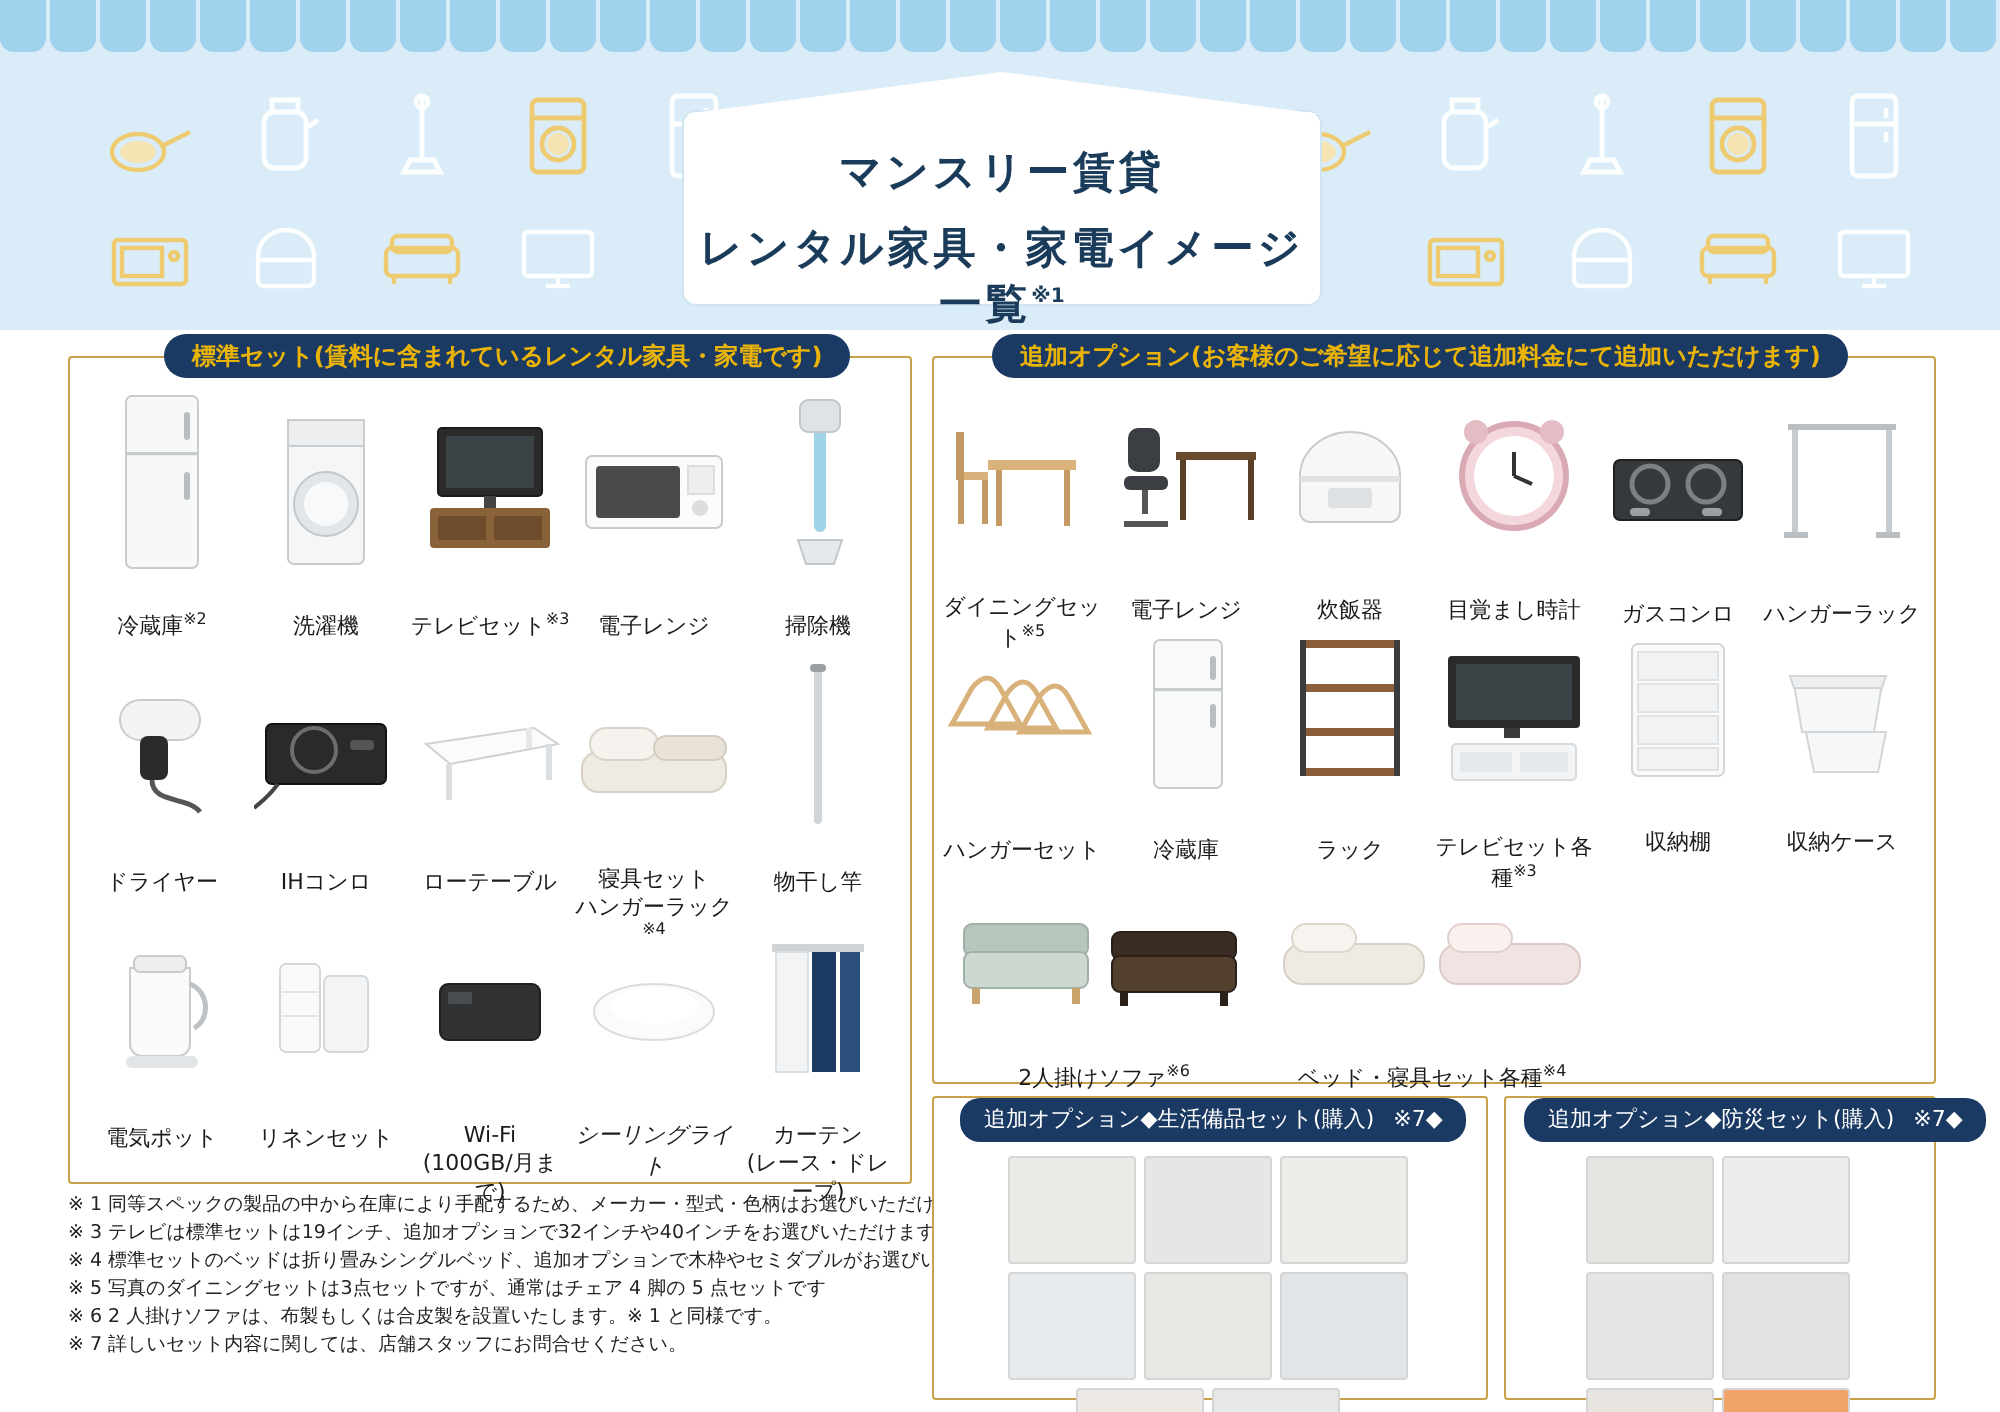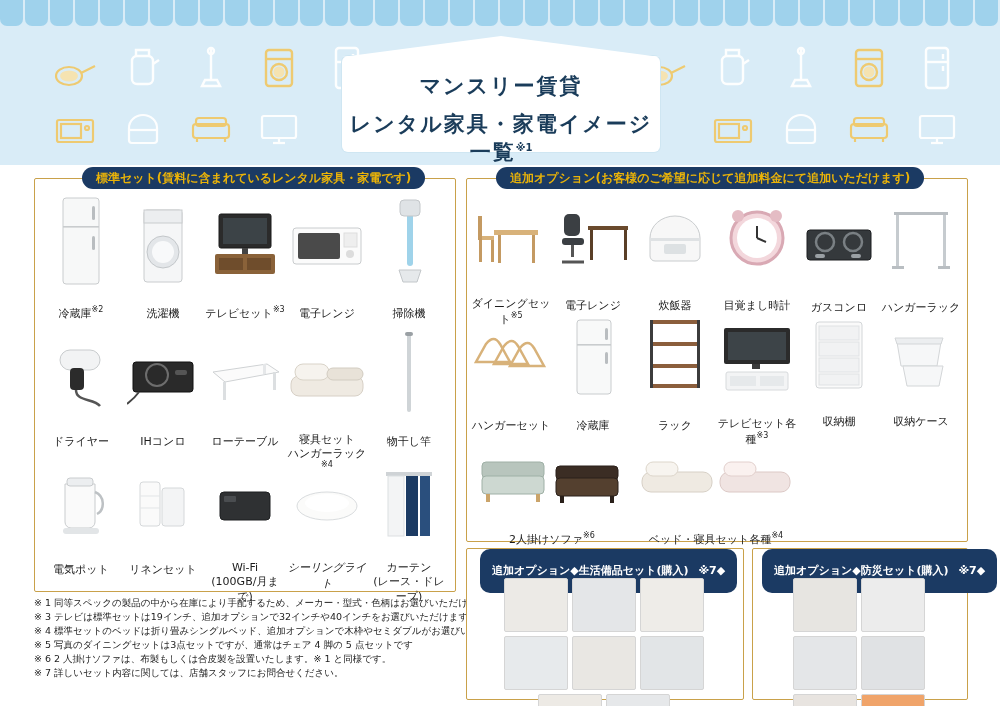--- a/index.html
+++ b/index.html
@@ -83,21 +83,21 @@
   
   .notes{
     position:absolute;left:34px;top:596px;width:430px;
     font-size:9.5px;line-height:1.48;color:#222;
   }
   .notes div{white-space:nowrap;}
 
   
   .small-panel-title{
     position:absolute;height:20px;line-height:20px;background:#1b3a63;color:#fff;
-    font-size:11px;font-weight:bold;border-radius:10px;padding:12px 12px;white-space:nowrap;
+    font-size:11px;font-weight:normal;border-radius:10px;padding:1px 12px;white-space:nowrap;
   }
   .photo-band{position:absolute;display:flex;flex-wrap:wrap;justify-content:center;align-items:center;}
   .pz{background:#e9e9e9;border:1px solid #d5d5d5;border-radius:2px;}
 </style>
 </head>
 <body>
 
 <div id="page">
 
   <div class="header">

